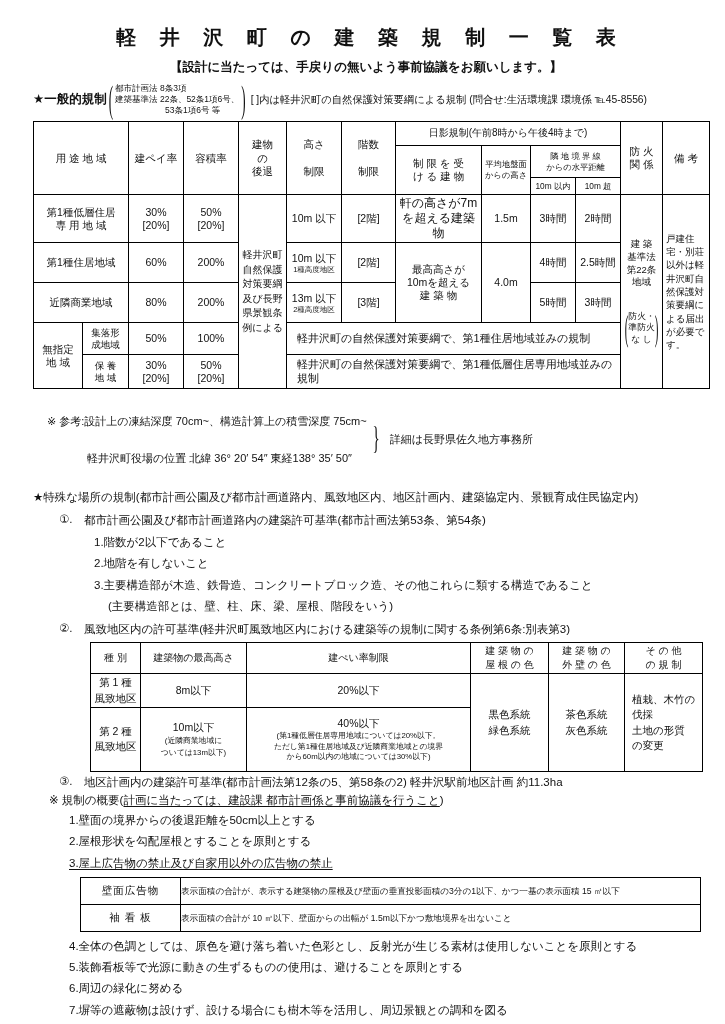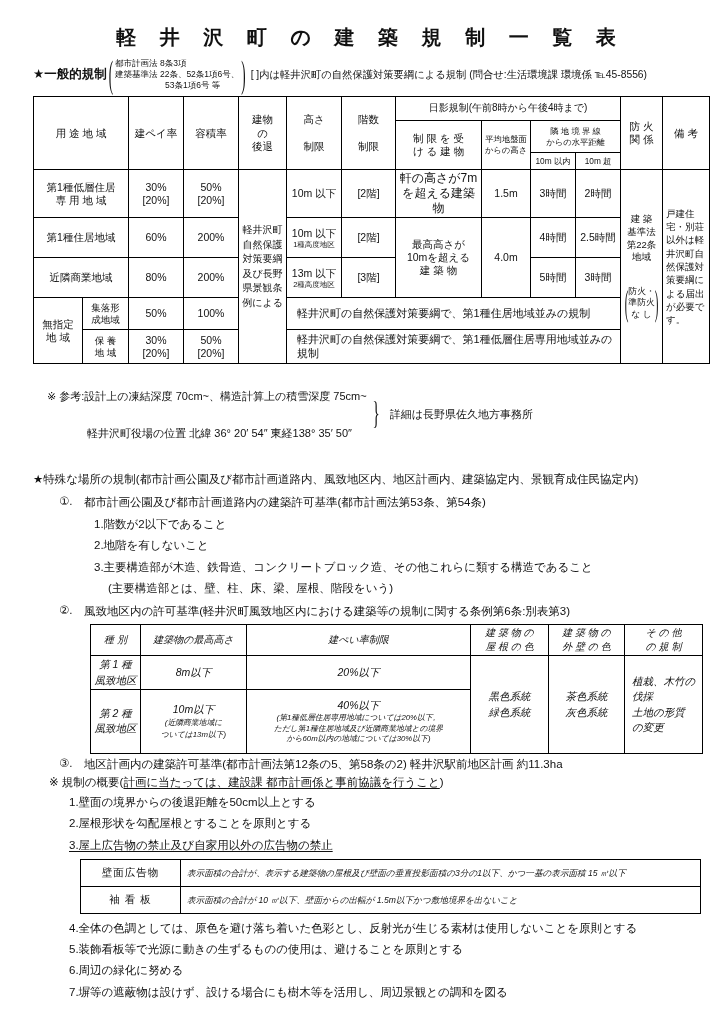--- a/index.html
+++ b/index.html
@@ -37,51 +37,52 @@
   .paren-row { display:flex; align-items:center; justify-content:center; margin-top:9px; }
   .fireparen { font-size:11px; transform:scaleY(3.3); }
   .ptext { font-size:8.8px; line-height:1.3; white-space:pre-line; }
 
   .ref-block { display:flex; align-items:center; margin-top:5px; margin-left:14px; }
   .ref-lines { font-size:11px; line-height:1.65; white-space:pre-line; }
   .ref-line2 { padding-left:40px; }
   .refbrace { font-size:15px; transform:scaleY(2.1); margin:0 10px 0 6px; }
   .ref-detail { font-size:11px; }
 
-  .special-heading { margin-top:12px; font-size:11.5px; }
+  .special-heading { margin-top:5px; font-size:11.5px; }
 
   .sec { display:flex; margin-top:7px; }
   .sec-num { width:25px; flex:none; font-size:11.5px; padding-left:26px; box-sizing:content-box; }
   .sec-body { font-size:11.5px; line-height:1.5; }
   .sec-items { margin:3px 0 0 10px; font-size:11.5px; line-height:1.85; }
   .sec-items div { white-space:pre-line; }
   .subnote { margin-left:14px; }
   .u { text-decoration:underline; text-underline-offset:2px; }
 
-  .t2 { width:612px; margin:4px 0 2px 57px; font-size:10.5px;font-style:italic; }
+  .t2 { width:612px; margin:4px 0 2px 57px; font-size:10.5px; }
   .t2 th { font-size:10px; line-height:1.4; }
   .t2 td { line-height:1.45; }
   .t2-other { text-align:left; padding-left:7px; }
   .t2 .cell-sub { font-size:7.8px; line-height:1.5; }
   .t2 .cov-sub { font-size:7.8px; line-height:1.35; }
 
   .t3 { width:620px; margin:3px 0 4px 47px; }
   .t3 .t3-label { font-size:10.5px; letter-spacing:1px; }
-  .t3 .t3-text { font-size:8.6px; text-align:left; padding-left:6px; white-space:nowrap; overflow:hidden;font-style:italic; }
+  .t3 .t3-text { font-size:8.6px; text-align:left; padding-left:0; white-space:nowrap; overflow:hidden; }
   .t3 tr { height:27px; }
 
   .s3-items { margin:2px 0 0 36px; font-size:11.5px; line-height:1.85; }
   .s3-note { margin-left:16px; font-size:11.5px; margin-top:2px; }
 </style>
 </head>
 <body>
 
 <div class="page">
 
   <div class="title">軽 井 沢 町 の 建 築 規 制 一 覧 表</div>
+  <div class="subtitle">【設計に当たっては、手戻りの無いよう事前協議をお願いします。】</div>
 
   <div class="general-line">
     <span class="general-heading">★一般的規制</span>
     <span class="bigparen lawparen">(</span>
     <span class="laws"><span class="pre">都市計画法  8条3項
 建築基準法 22条、52条1項6号、</span><span class="law-indent" style="display:block">53条1項6号 等</span></span>
     <span class="bigparen lawparen">)</span>
     <span class="general-note">[  ]内は軽井沢町の自然保護対策要綱による規制 (問合せ:生活環境課 環境係 ℡45-8556)</span>
   </div>
 

